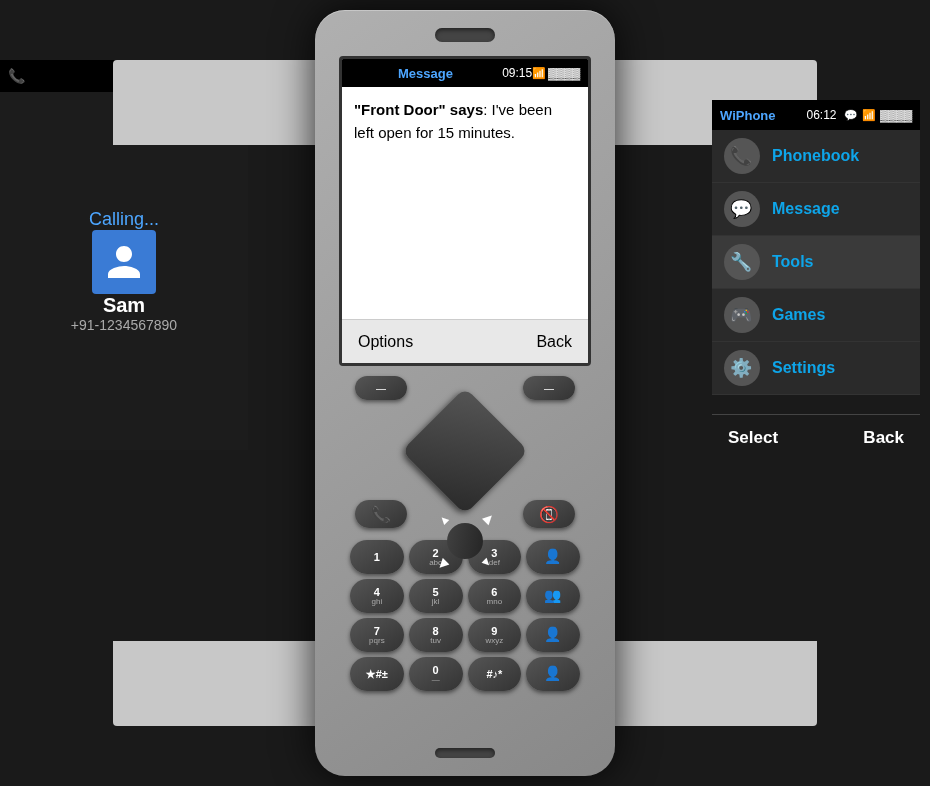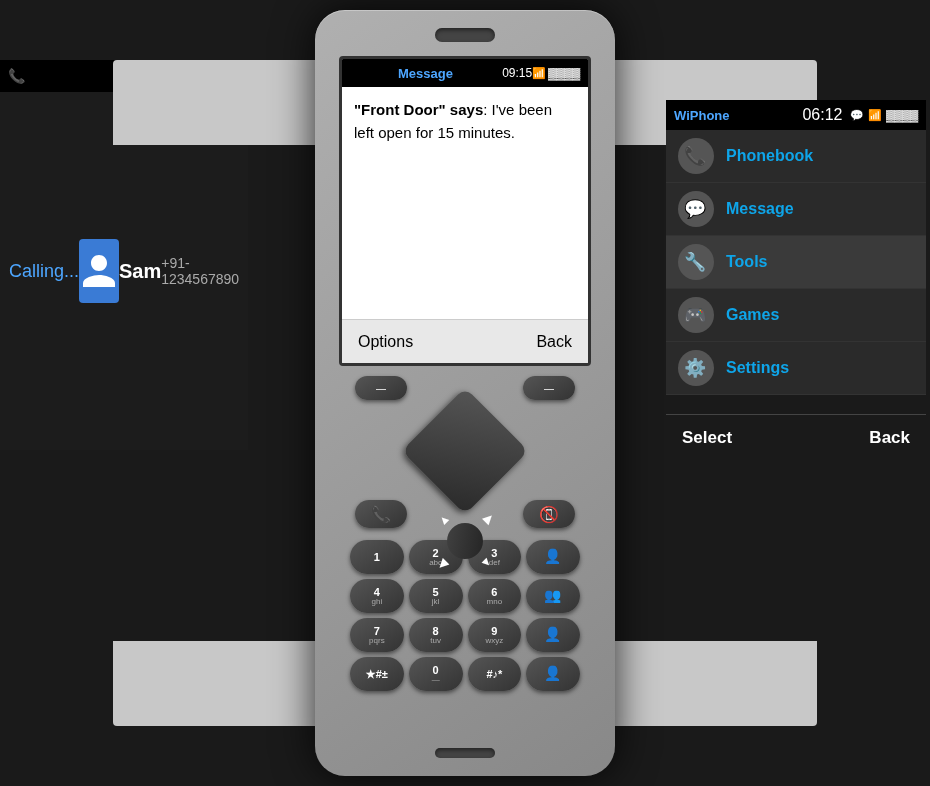--- a/index.html
+++ b/index.html
@@ -38,20 +38,21 @@
       font-size: 14px;
       margin-right: auto;
     }
     .wifi-icon, .battery-icon {
       color: white;
       font-size: 11px;
     }
     .calling-content {
       flex: 1;
       display: flex;
+      flex-direction: column;
       align-items: center;
       justify-content: center;
       background: #1c1c1c;
       padding: 20px;
     }
     .calling-text {
       color: #4da6ff;
       font-size: 18px;
       font-weight: normal;
     }
@@ -87,23 +88,23 @@
       height: 48px;
     }
     .end-call-text {
       color: white;
       font-size: 16px;
     }
 
     
     .menu-panel {
       position: absolute;
-      right: 4px;
+      right: 10px;
       top: 100px;
-      width: 260px;
+      width: 208px;
       height: 360px;
       background: #111;
       display: flex;
       flex-direction: column;
     }
     .menu-status-bar {
       background: #000;
       display: flex;
       align-items: center;
       padding: 4px 8px;
@@ -111,21 +112,21 @@
       gap: 4px;
     }
     .wiphone-brand {
       color: #4da6ff;
       font-size: 13px;
       font-weight: bold;
       flex: 1;
     }
     .menu-time {
       color: white;
-      font-size: 16px;
+      font-size: 12px;
       margin-right: 4px;
     }
     .menu-items {
       flex: 1;
       background: #1a1a1a;
     }
     .menu-item {
       display: flex;
       align-items: center;
       padding: 8px 12px;

